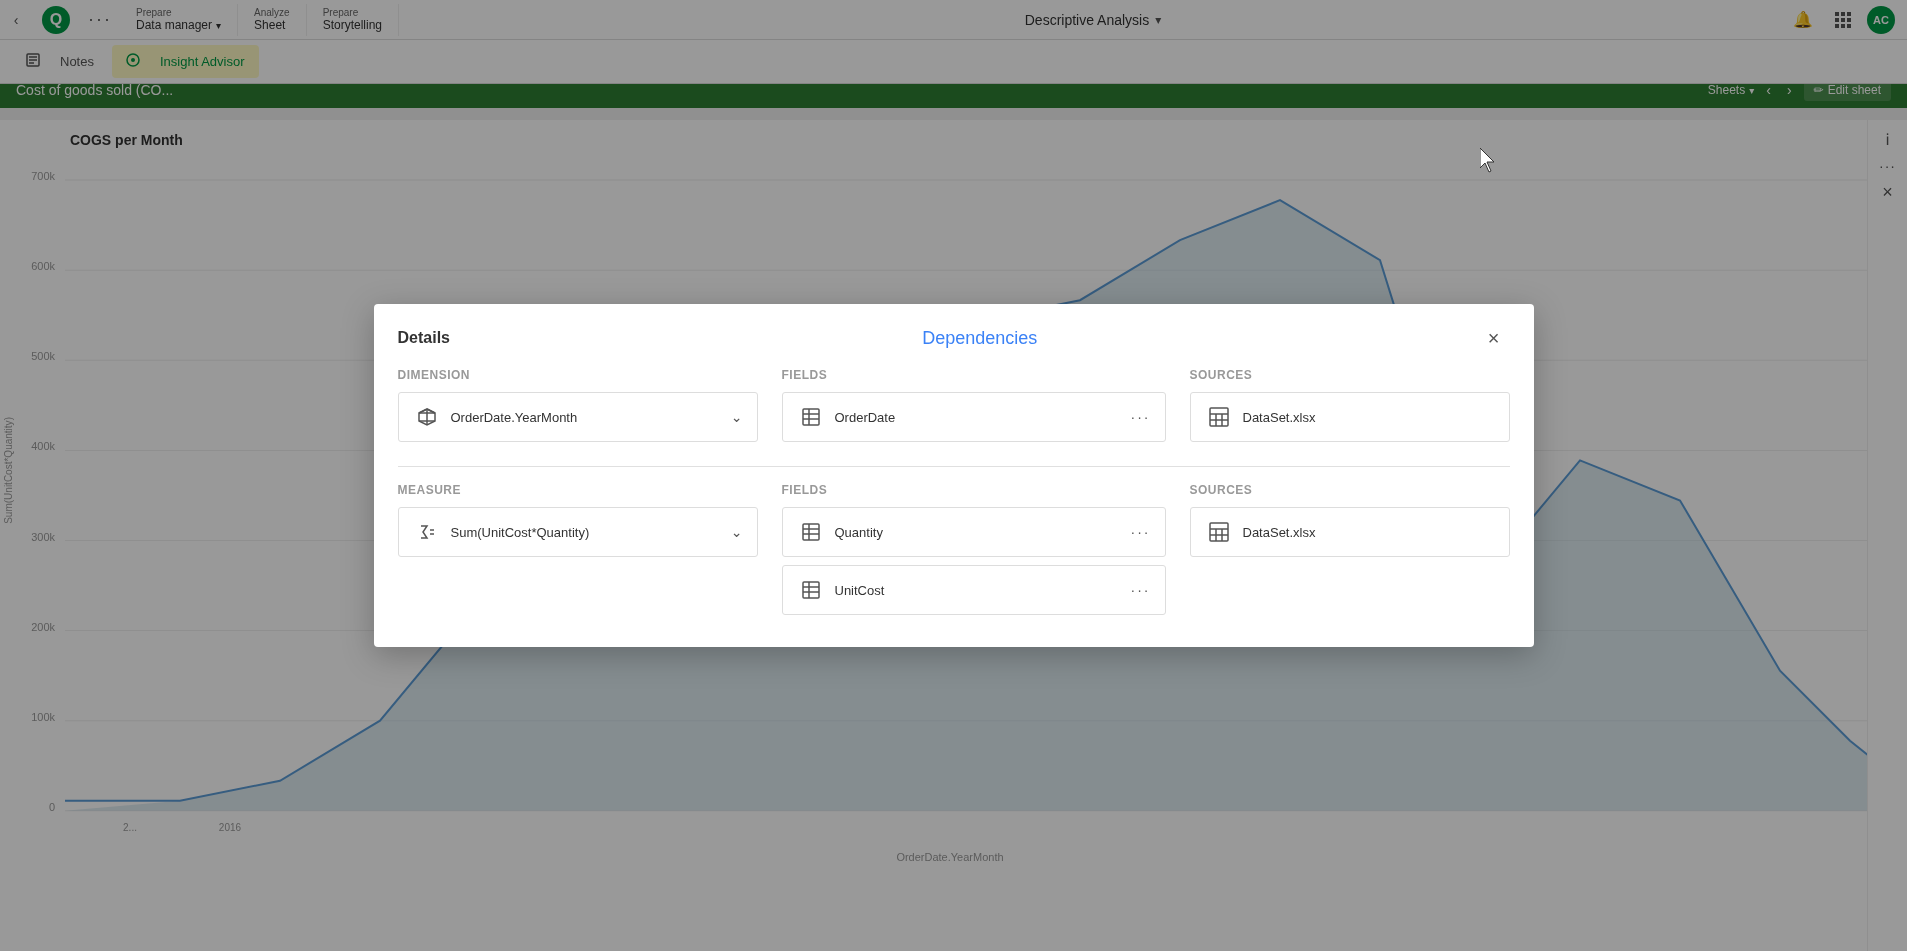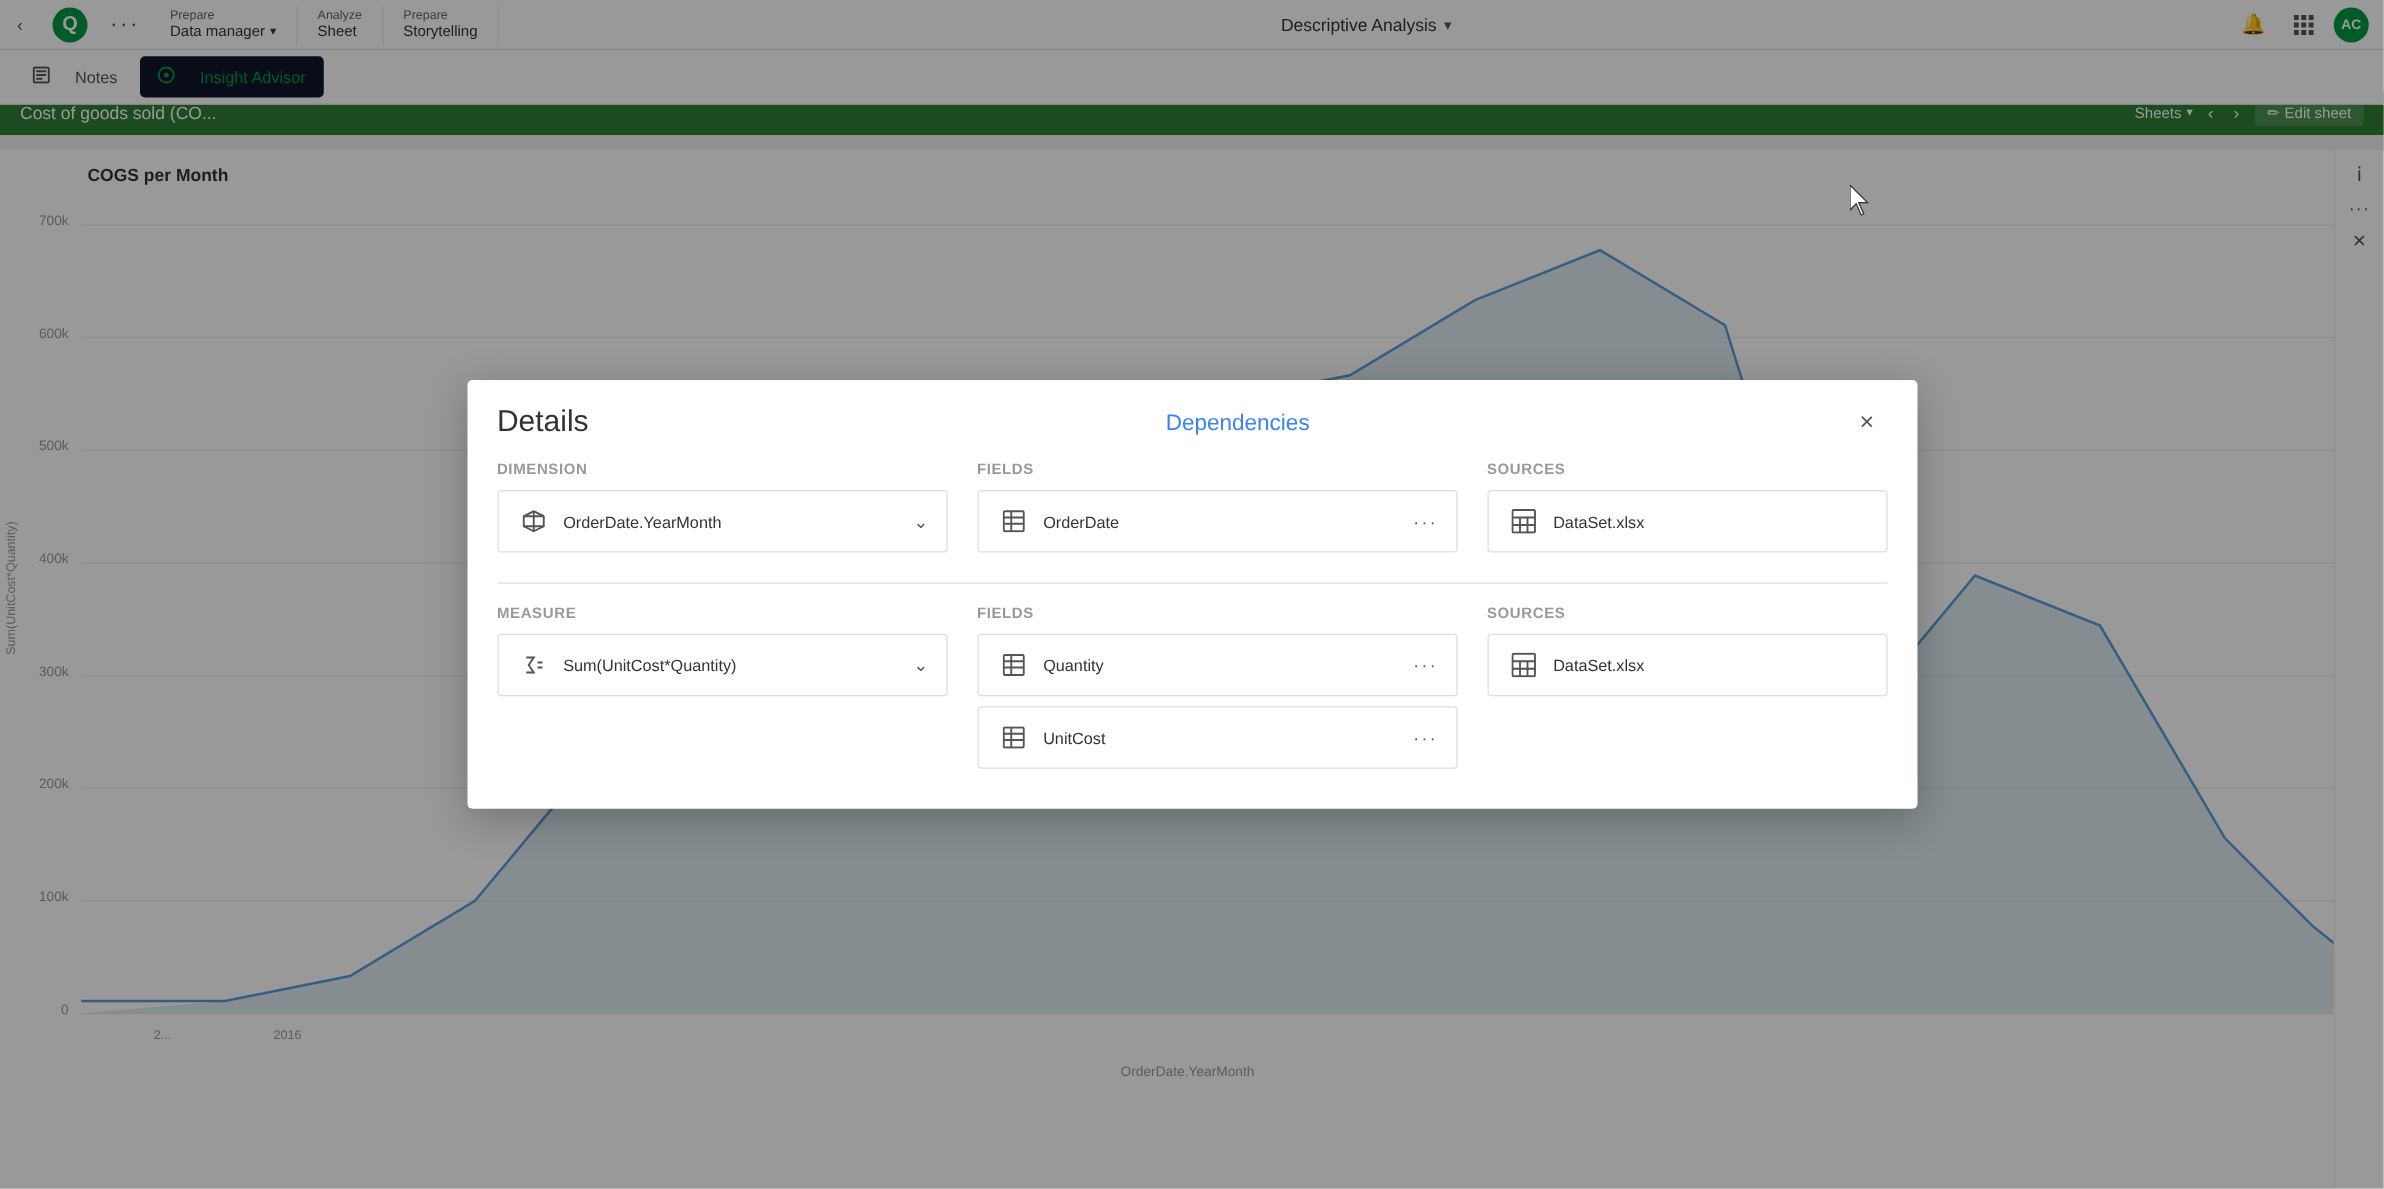--- a/index.html
+++ b/index.html
@@ -113,21 +113,21 @@
     }
     .nav-tab {
       display: flex; align-items: center; gap: 20px;
       padding: 8px 14px;
       cursor: pointer;
       font-size: 13px;
       color: #555;
       border-radius: 4px;
     }
     .nav-tab.active {
-      background: #0f172a;
+      background: #fef9c3;
       color: #009845;
       font-weight: 500;
     }
     .nav-tab-icon {
       font-size: 14px;
     }
 
     
     .page-title-bar {
       position: absolute;
@@ -209,22 +209,22 @@
       flex-direction: column;
     }
 
     .modal-header {
       display: flex;
       align-items: center;
       padding: 18px 24px 14px;
       border-bottom: none;
     }
     .modal-title-details {
-      font-size: 24px;
-      font-weight: 400;
+      font-size: 16px;
+      font-weight: 700;
       color: #333;
       margin-right: 32px;
     }
     .modal-title-dependencies {
       font-size: 18px;
       font-weight: 400;
       color: #3b82f6;
       flex: 1;
       text-align: center;
     }

